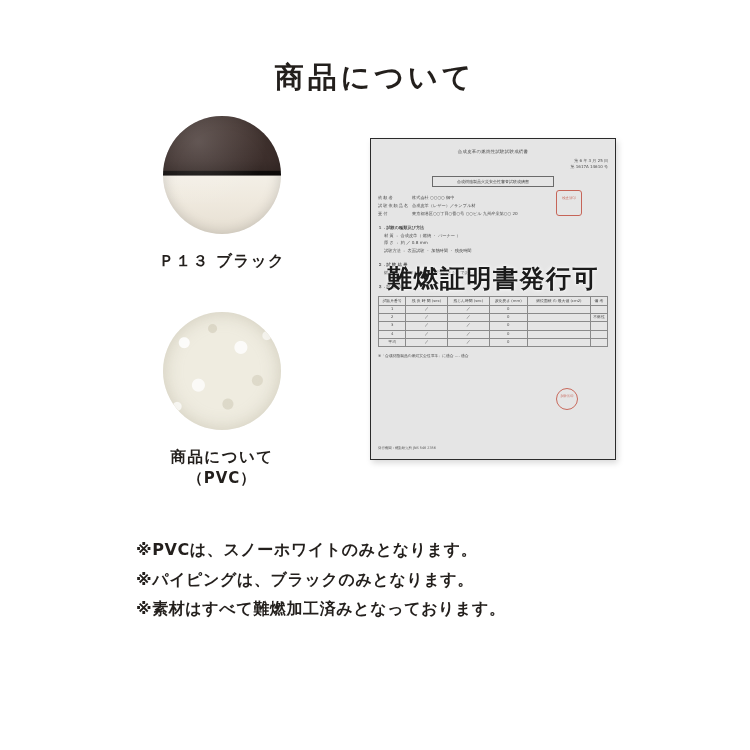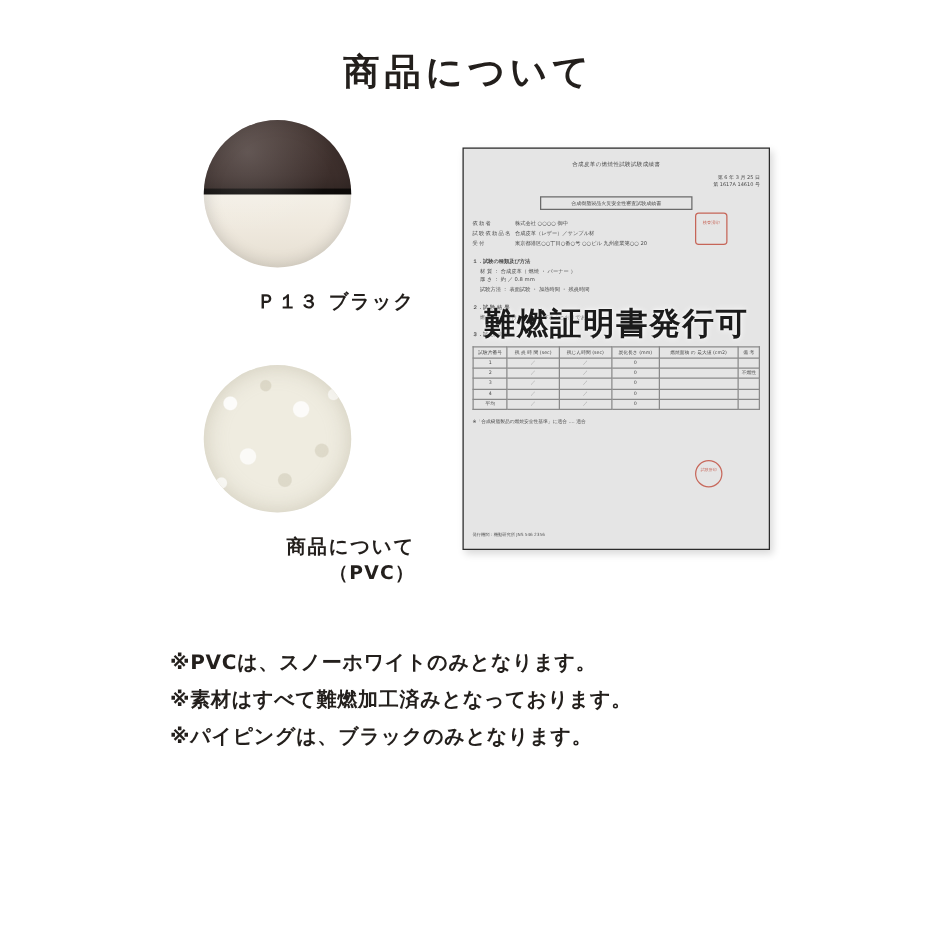--- a/index.html
+++ b/index.html
@@ -11,20 +11,21 @@
     height: 750px;
     background: #ffffff;
     font-family: "Liberation Sans", sans-serif;
     color: #231f1c;
     overflow: hidden;
   }
   .page {
     position: relative;
     width: 750px;
     height: 612px;
+    margin-top: 20px;
   }
 
   
   .title {
     position: absolute;
     top: 38px;
     left: 0;
     width: 750px;
     text-align: center;
     font-size: 29px;
@@ -35,21 +36,21 @@
   }
 
   
   .swatch-col {
     position: absolute;
     left: 112px;
     top: 96px;
     width: 220px;
   }
   .swatch-block {
-    text-align: right;
+    text-align: center;
   }
   .swatch-circle {
     width: 118px;
     height: 118px;
     border-radius: 50%;
     margin: 0 auto;
     position: relative;
     overflow: hidden;
   }
   
@@ -387,17 +388,17 @@
 
       <div class="seal">検査済印</div>
       <div class="seal2">試験所印</div>
     </div>
 
     <div class="cert-stamp">難燃証明書発行可</div>
   </div>
 
   <div class="notes">
     <p>※PVCは、スノーホワイトのみとなります。</p>
+    <p>※パイピングは、ブラックのみとなります。</p>
     <p>※素材はすべて難燃加工済みとなっております。</p>
-    <p>※パイピングは、ブラックのみとなります。</p>
   </div>
 
 </div>
 
 </body></html>

